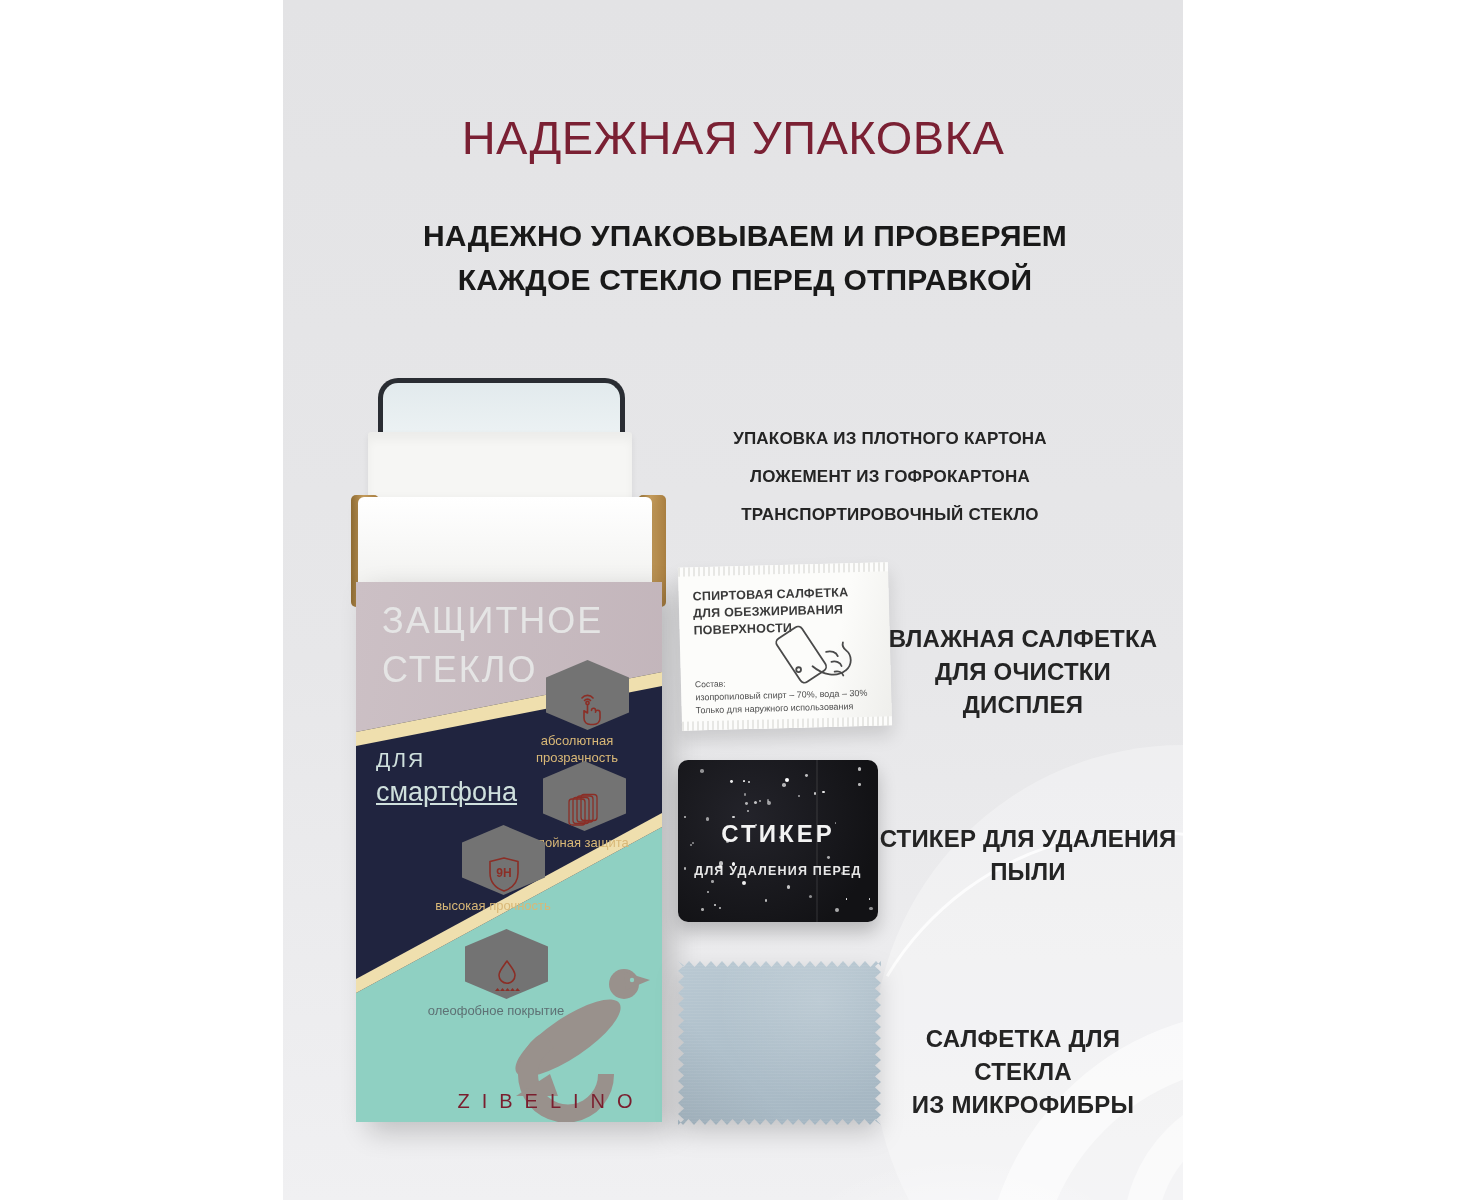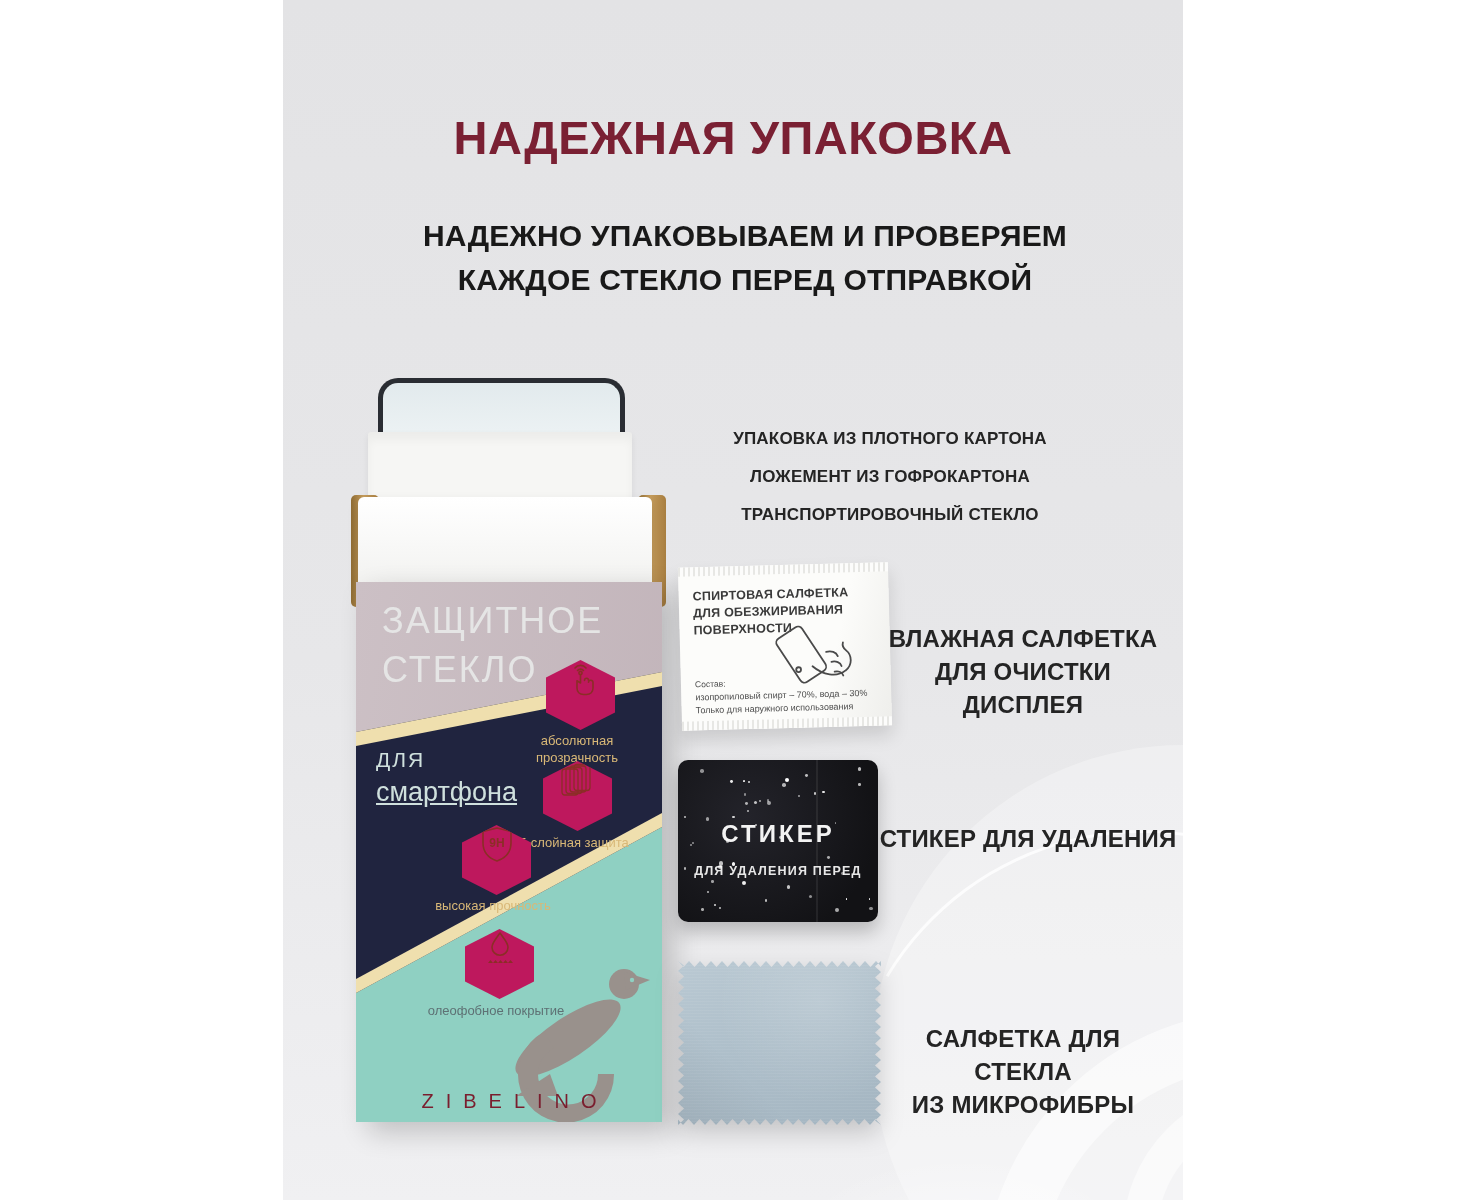--- a/index.html
+++ b/index.html
@@ -16,21 +16,21 @@
   .wm-ring2{position:absolute;left:840px;top:1085px;width:300px;height:300px;border-radius:50%;
             border:34px solid rgba(255,255,255,.5);box-sizing:border-box;}
   .wm-arc{position:absolute;left:560px;top:830px;width:600px;height:600px;border-radius:50%;
           border:3px solid transparent;border-top-color:rgba(255,255,255,.8);box-sizing:border-box;
           transform:rotate(-14deg);}
   .wm-soft{position:absolute;left:420px;top:1110px;width:520px;height:320px;
            background:radial-gradient(closest-side,rgba(255,255,255,.6),rgba(255,255,255,0) 72%);}
 
   
   .title{position:absolute;left:0;top:110px;width:900px;text-align:center;
-         font-size:47px;font-weight:700;letter-spacing:.5px;color:#7a2033;}
+         font-size:47px;font-weight:400;letter-spacing:.5px;color:#7a2033;}
   .subtitle{position:absolute;left:0;top:214px;width:900px;text-align:center;
             font-size:30px;font-weight:600;line-height:44px;color:#191919;letter-spacing:.2px;padding-left:12px;}
 
   
   .glass{position:absolute;left:95px;top:378px;width:247px;height:78px;box-sizing:border-box;
          border:5px solid #2a2d33;border-bottom:none;border-radius:20px 20px 0 0;
          background:linear-gradient(180deg,#e2eaed,#f0f5f6);}
   .wrap1{position:absolute;left:85px;top:432px;width:264px;height:74px;background:#f6f6f4;
          border-radius:3px;box-shadow:0 3px 6px rgba(0,0,0,.07), inset 0 8px 10px rgba(0,0,0,.04);}
   .post{position:absolute;top:495px;width:28px;height:112px;border-radius:5px;
@@ -44,27 +44,27 @@
   .pkg-box .layer{position:absolute;inset:0;}
   .box-teal{background:#8fd0c2;clip-path:polygon(0 411px,100% 245px,100% 100%,0 100%);}
   .box-stripe2{background:#efdfae;clip-path:polygon(0 397px,100% 231px,100% 245px,0 411px);}
   .box-mauve{background:linear-gradient(100deg,#ccc0c5,#c1b3b9);clip-path:polygon(0 0,100% 0,100% 90px,0 150px);}
   .box-stripe1{background:#efdfae;clip-path:polygon(0 150px,100% 90px,100% 104px,0 164px);}
   .box-title{position:absolute;left:26px;top:14px;font-size:36px;line-height:49px;font-weight:400;
              letter-spacing:2px;color:#e5e5e5;}
   .box-for{position:absolute;left:20px;top:166px;color:#cfe0dd;}
   .box-for .l1{font-size:21px;letter-spacing:2px;font-weight:400;}
   .box-for .l2{font-size:27px;font-weight:400;margin-top:5px;text-decoration:underline;}
-  .hex{position:absolute;width:69px;height:70px;background:#be185d;display:flex;align-items:flex-start;
+  .hex{position:absolute;width:83px;height:70px;background:#737373;display:flex;align-items:flex-end;
        justify-content:center;clip-path:polygon(50% 0,100% 25%,100% 75%,50% 100%,0 75%,0 25%);}
   .feat-label{position:absolute;width:150px;text-align:center;font-size:13px;line-height:17px;
               color:#d9b877;}
   .feat-label.on-teal{color:#5e7174;}
   .brand{position:absolute;left:0;top:508px;width:100%;text-align:center;font-size:20px;
-         font-weight:500;letter-spacing:12px;text-indent:12px;color:#7a1e2e;}
+         font-weight:500;letter-spacing:12px;text-indent:12px;color:#7a1e2e;padding-left:36px;}
   .sable{position:absolute;right:-4px;bottom:-4px;}
 
   
   .note{position:absolute;text-align:center;font-size:24px;line-height:33px;font-weight:600;
         color:#242424;letter-spacing:.2px;}
   .note.big{font-size:17px;line-height:38px;left:330px;top:420px;width:554px;}
   .note.n2{left:595px;top:622px;width:290px;}
   .note.n3{left:595px;top:822px;width:300px;}
   .note.n4{left:595px;top:1022px;width:290px;}
 
@@ -277,20 +277,21 @@
         <i style="left: 23.9159%; top: 48.8926%; width: 3.58333px; height: 3.58333px; border-radius: 50%; background: rgba(255, 255, 255, 0.557);"></i>
         <i style="left: 78.3599%; top: 91.6203%; width: 3.81388px; height: 3.81388px; border-radius: 50%; background: rgba(255, 255, 255, 0.64);"></i>
         <i style="left: 65.4118%; top: 83.319%; width: 3.08523px; height: 3.08523px; border-radius: 50%; background: rgba(255, 255, 255, 0.518);"></i>
         <i style="left: 95.6811%; top: 90.8105%; width: 3.24004px; height: 3.24004px; border-radius: 50%; background: rgba(255, 255, 255, 0.52);"></i>
         <i style="left: 5.80062%; top: 51.8591%; width: 2.3074px; height: 2.3074px; border-radius: 50%; background: rgba(255, 255, 255, 0.545);"></i>
         <i style="left: 16.6746%; top: 74.3716%; width: 2.71582px; height: 2.71582px; border-radius: 50%; background: rgba(255, 255, 255, 0.59);"></i>
       </div>
 
     <div class="note n3">
       <div>СТИКЕР ДЛЯ УДАЛЕНИЯ</div>
+      <div>ПЫЛИ</div>
     </div>
 
     <div class="cloth">
       <div class="cloth-inner" id="cloth" style="clip-path: polygon(0px 0px, 5.5px 6px, 11px 0px, 16.5px 6px, 22px 0px, 27.5px 6px, 33px 0px, 38.5px 6px, 44px 0px, 49.5px 6px, 55px 0px, 60.5px 6px, 66px 0px, 71.5px 6px, 77px 0px, 82.5px 6px, 88px 0px, 93.5px 6px, 99px 0px, 104.5px 6px, 110px 0px, 115.5px 6px, 121px 0px, 126.5px 6px, 132px 0px, 137.5px 6px, 143px 0px, 148.5px 6px, 154px 0px, 159.5px 6px, 165px 0px, 170.5px 6px, 176px 0px, 181.5px 6px, 187px 0px, 192.5px 6px, 198px 0px, 203.5px 6px, 203px 0px, 197px 5.5px, 203px 11px, 197px 16.5px, 203px 22px, 197px 27.5px, 203px 33px, 197px 38.5px, 203px 44px, 197px 49.5px, 203px 55px, 197px 60.5px, 203px 66px, 197px 71.5px, 203px 77px, 197px 82.5px, 203px 88px, 197px 93.5px, 203px 99px, 197px 104.5px, 203px 110px, 197px 115.5px, 203px 121px, 197px 126.5px, 203px 132px, 197px 137.5px, 203px 143px, 197px 148.5px, 203px 154px, 197px 159.5px, 203px 164px, 197.5px 158px, 192px 164px, 186.5px 158px, 181px 164px, 175.5px 158px, 170px 164px, 164.5px 158px, 159px 164px, 153.5px 158px, 148px 164px, 142.5px 158px, 137px 164px, 131.5px 158px, 126px 164px, 120.5px 158px, 115px 164px, 109.5px 158px, 104px 164px, 98.5px 158px, 93px 164px, 87.5px 158px, 82px 164px, 76.5px 158px, 71px 164px, 65.5px 158px, 60px 164px, 54.5px 158px, 49px 164px, 43.5px 158px, 38px 164px, 32.5px 158px, 27px 164px, 21.5px 158px, 16px 164px, 10.5px 158px, 5px 164px, -0.5px 158px, 0px 164px, 6px 158.5px, 0px 153px, 6px 147.5px, 0px 142px, 6px 136.5px, 0px 131px, 6px 125.5px, 0px 120px, 6px 114.5px, 0px 109px, 6px 103.5px, 0px 98px, 6px 92.5px, 0px 87px, 6px 81.5px, 0px 76px, 6px 70.5px, 0px 65px, 6px 59.5px, 0px 54px, 6px 48.5px, 0px 43px, 6px 37.5px, 0px 32px, 6px 26.5px, 0px 21px, 6px 15.5px, 0px 10px, 6px 4.5px);"></div>
     </div>
 
     <div class="note n4">
       <div>САЛФЕТКА ДЛЯ СТЕКЛА</div>
       <div>ИЗ МИКРОФИБРЫ</div>
     </div>

